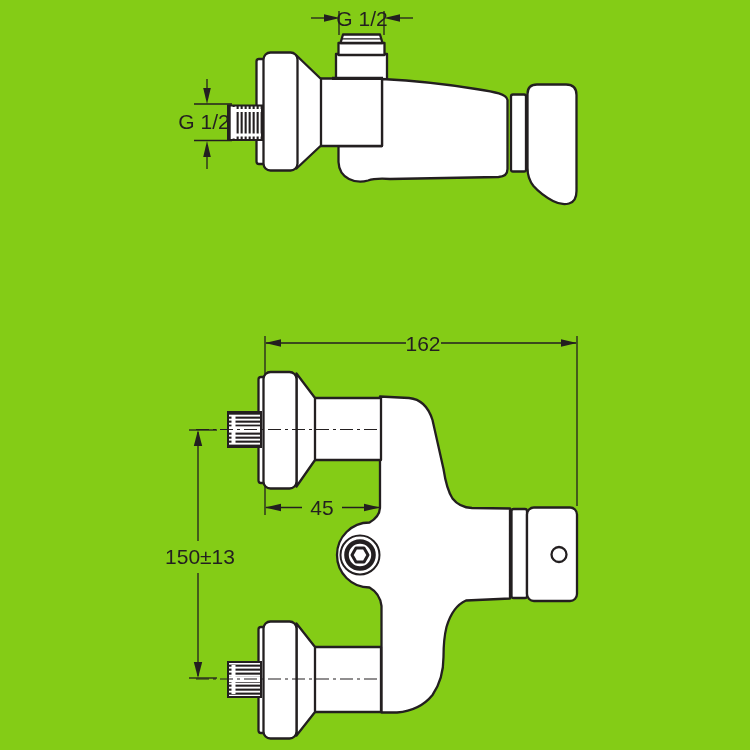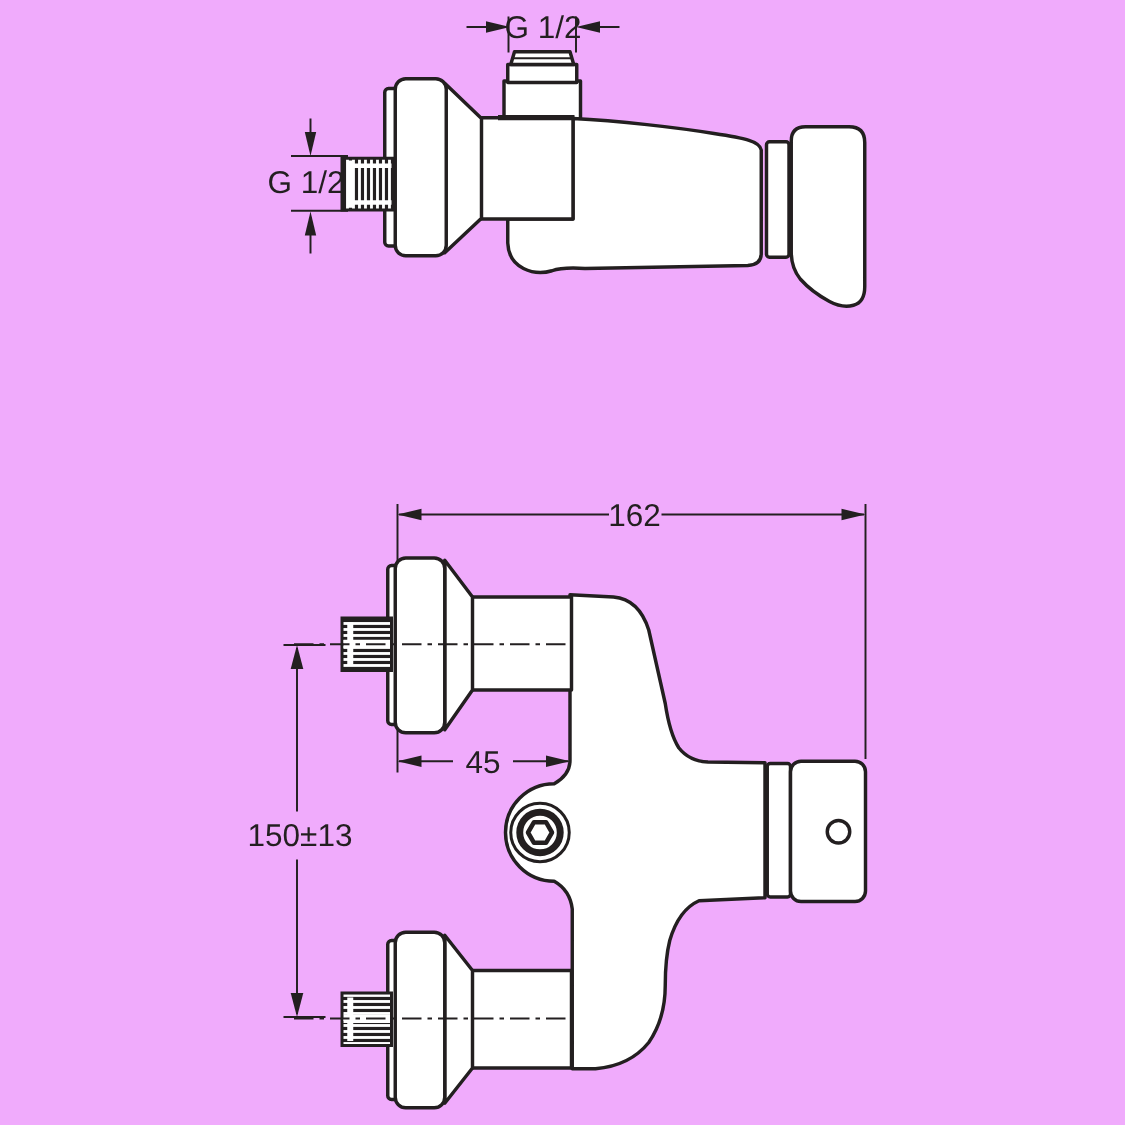--- a/index.html
+++ b/index.html
@@ -7,21 +7,21 @@
     padding: 0;
     background: #ffffff;
     width: 750px;
     height: 750px;
     overflow: hidden;
   }
   .stage {
     position: relative;
     width: 750px;
     height: 750px;
-    background: #f0abfc;
+    background: #84cc16;
   }
   svg {
     display: block;
   }
   .outline { fill: #ffffff; stroke: #231f20; stroke-width: 2.3; stroke-linejoin: round; }
   .outline-thick { fill: none; stroke: #231f20; stroke-width: 3.4; }
   .thin { fill: none; stroke: #231f20; stroke-width: 1.3; }
   .centerline { fill: none; stroke: #231f20; stroke-width: 1.2; stroke-dasharray: 13 4 3 4; }
   .arrow { fill: #231f20; stroke: none; }
   .dim-text {

